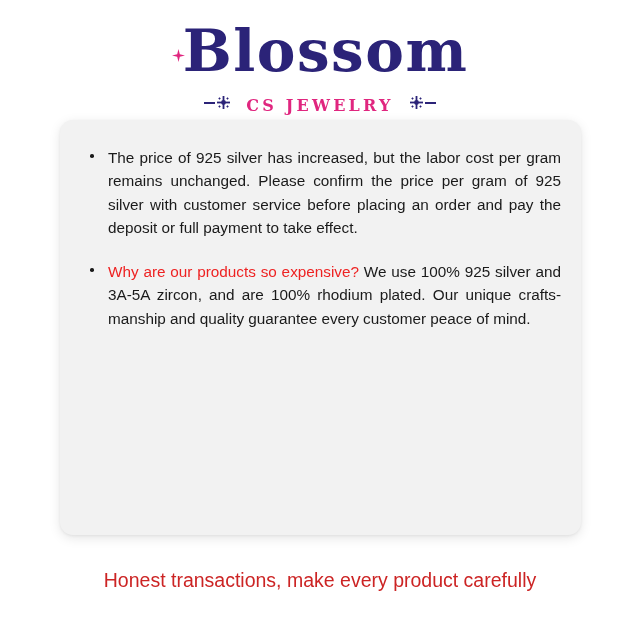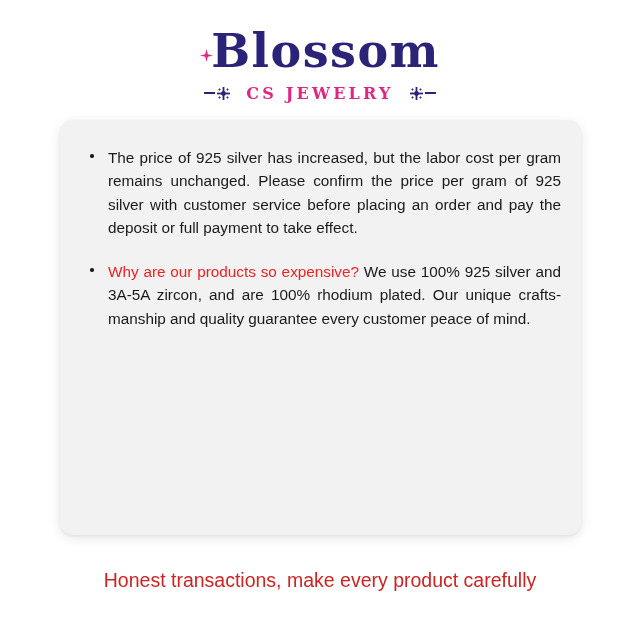--- a/index.html
+++ b/index.html
@@ -33,34 +33,34 @@
     position: relative;
     width: 13px;
     height: 13px;
     margin-right: -2px;
     margin-top: 8px;
     flex: none;
   }
   .sparkle-icon svg { display: block; }
   .wordmark {
     font-family: "DejaVu Serif", "Liberation Serif", serif;
-    font-size: 46px;
+    font-size: 58px;
     font-weight: 700;
     letter-spacing: 1.5px;
     color: #2b2378;
     line-height: 1;
     white-space: nowrap;
   }
 
   .subtitle-row {
     display: flex;
-    align-items: center;
+    align-items: flex-start;
     justify-content: center;
     gap: 16px;
-    margin-top: 7px;
+    margin-top: 20px;
     height: 20px;
   }
   .orn {
     display: flex;
     align-items: center;
     gap: 2px;
     flex: none;
   }
   .orn-dash {
     width: 11px;

